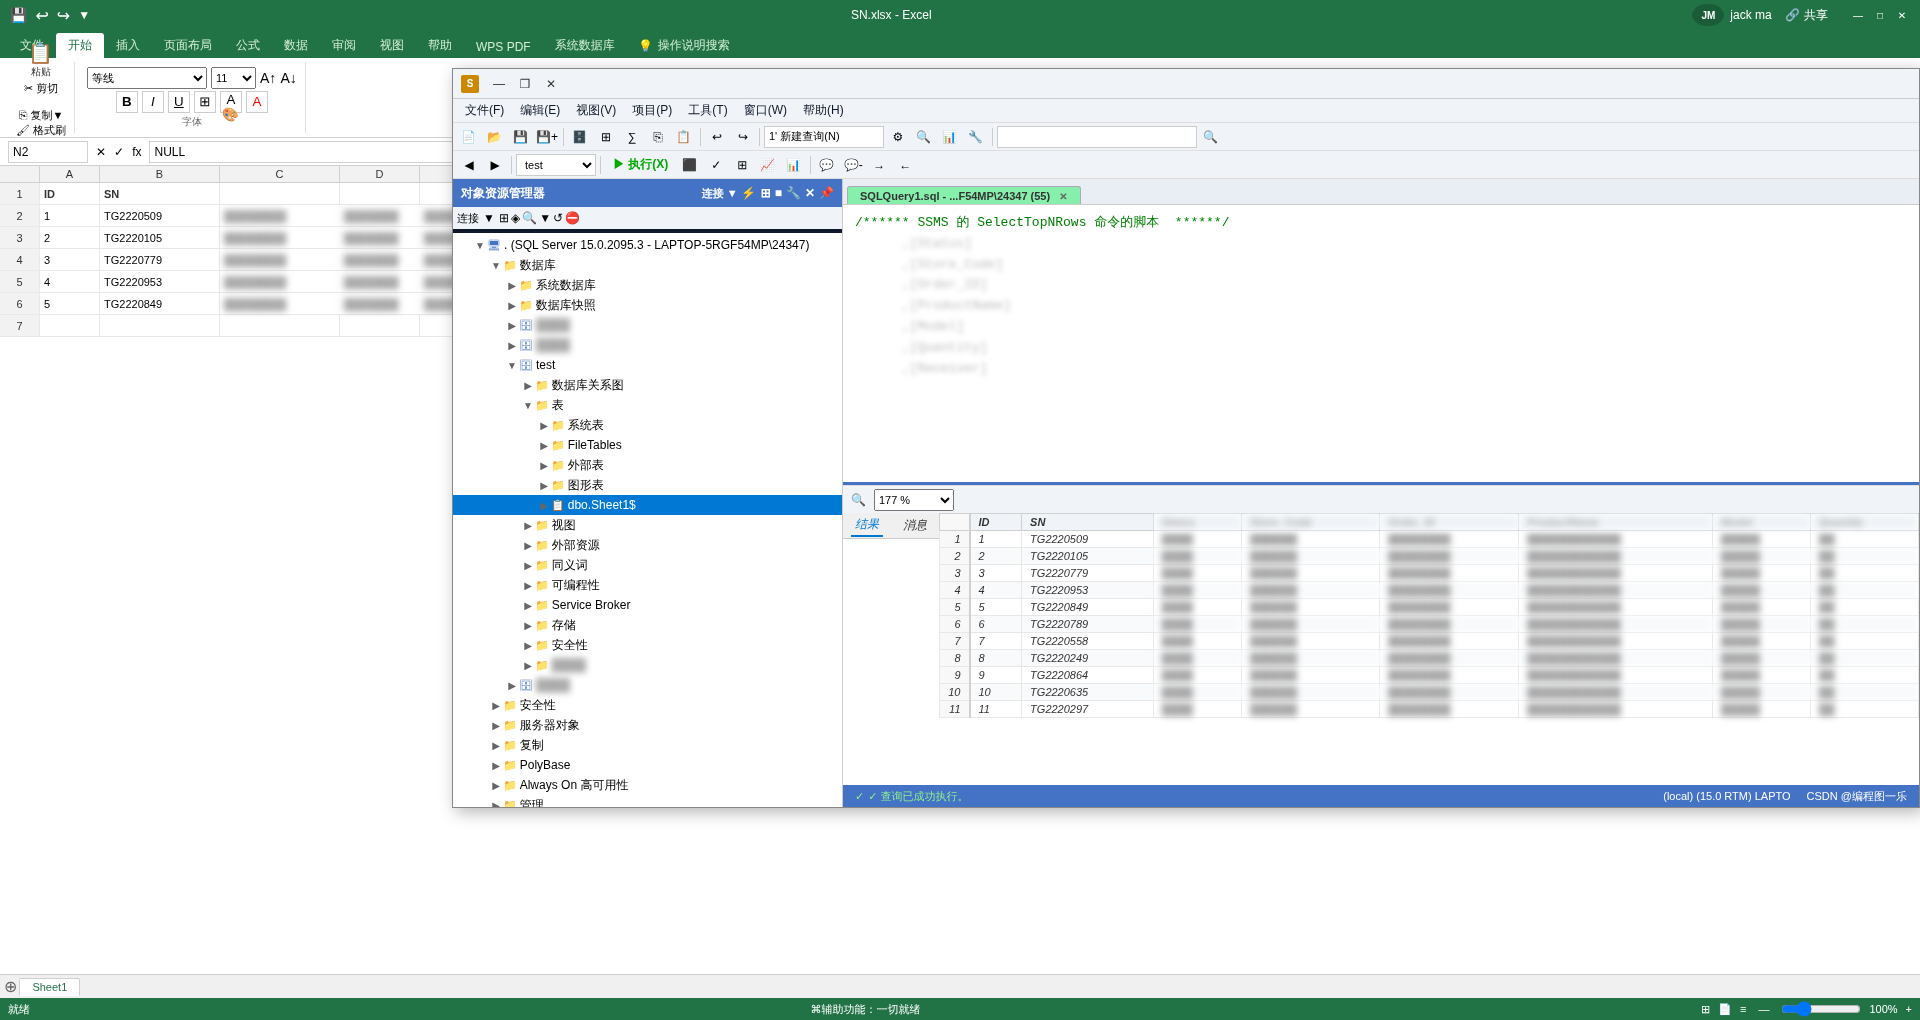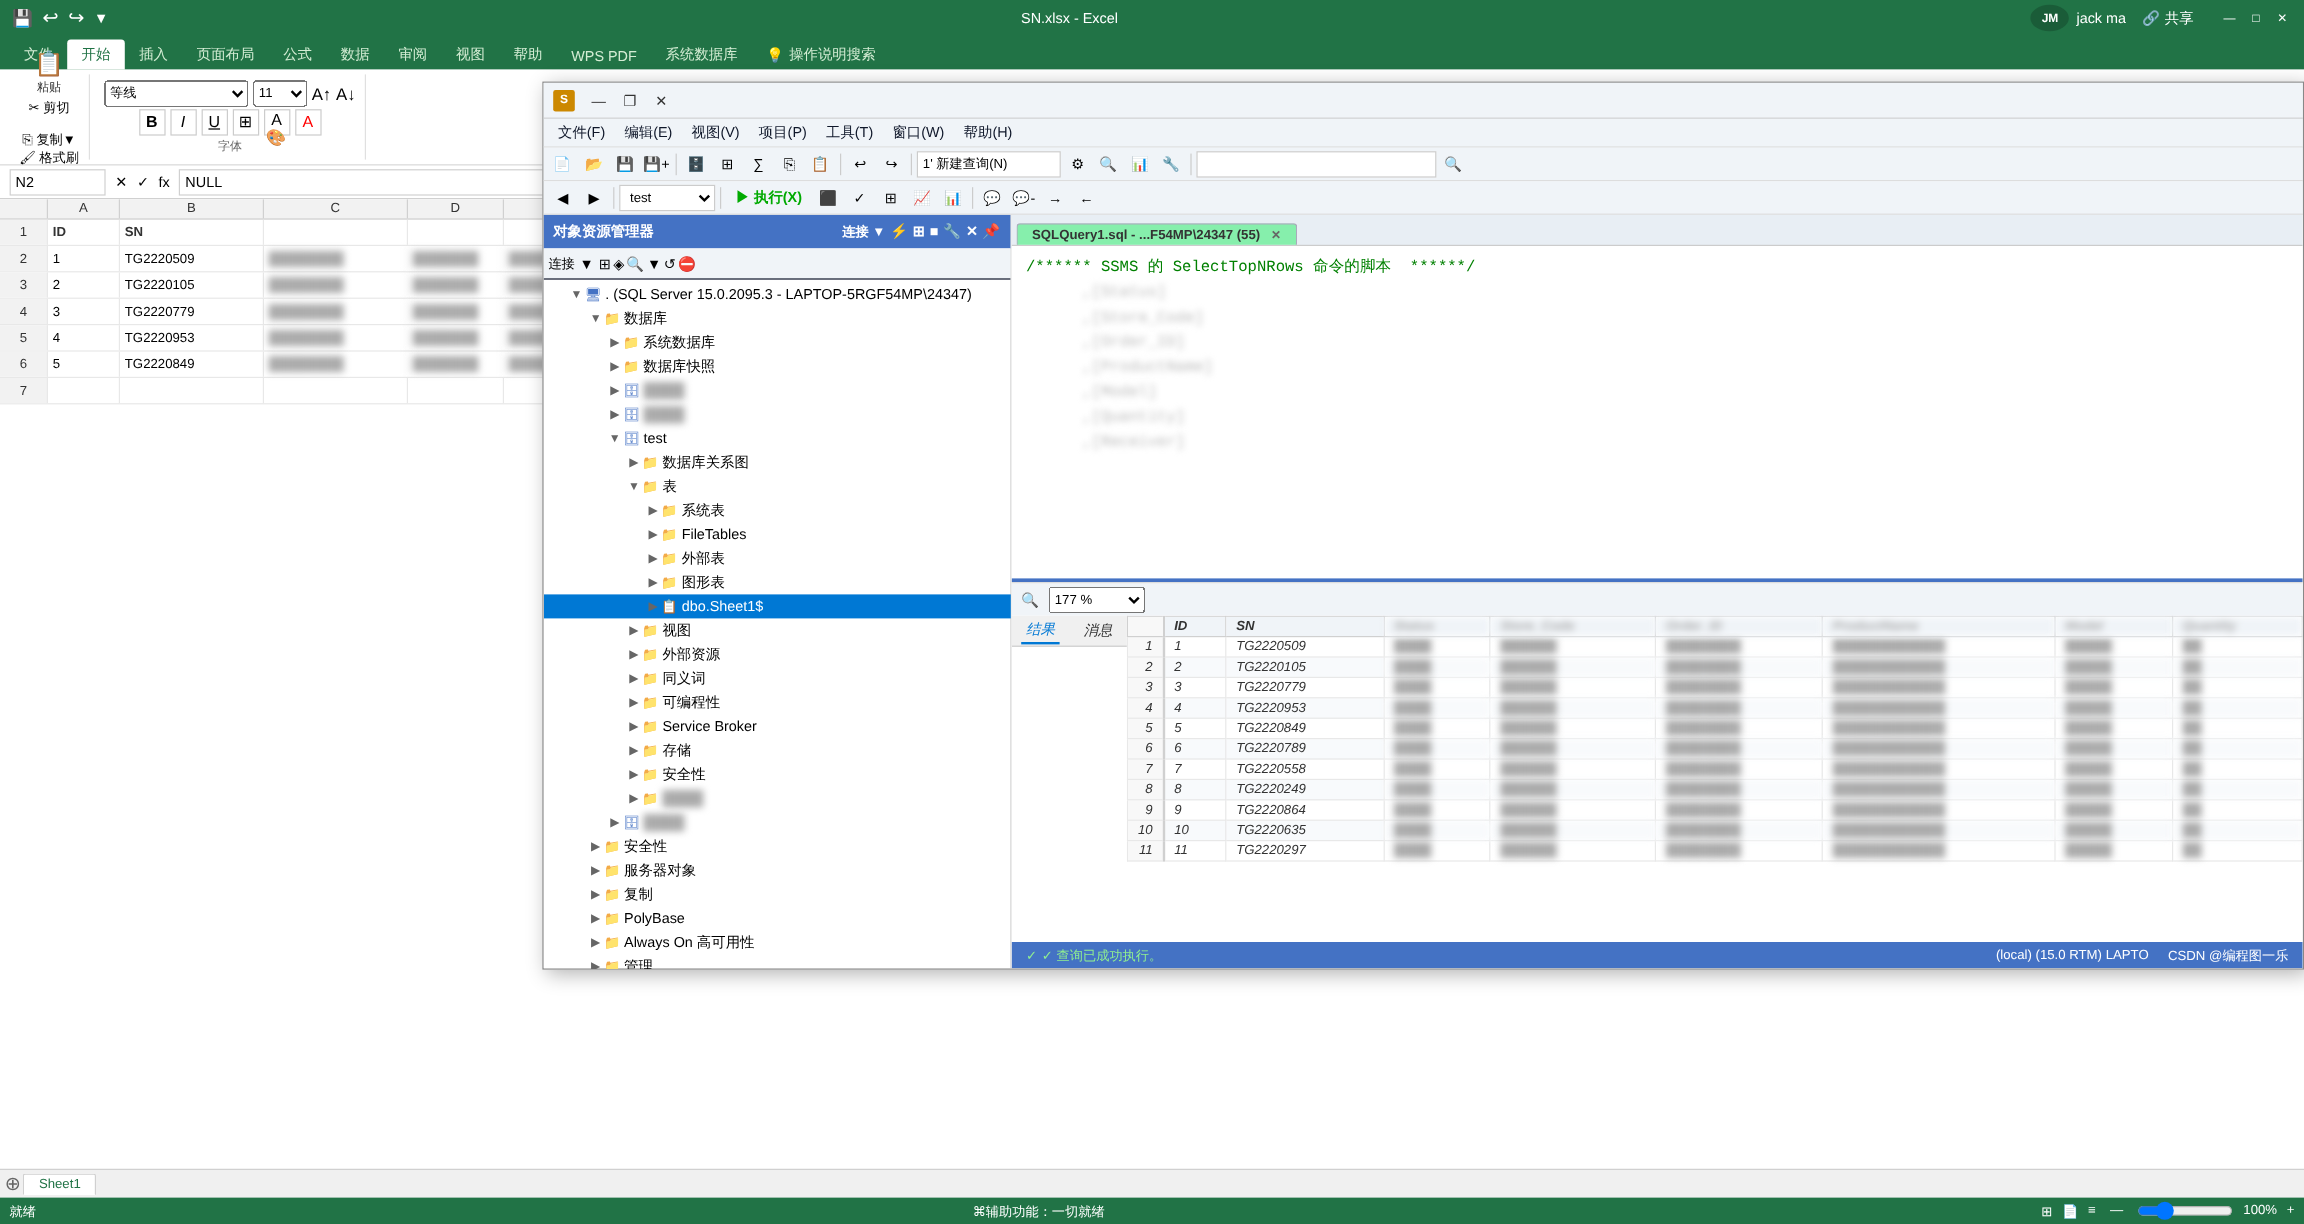--- a/index.html
+++ b/index.html
@@ -120,21 +120,21 @@
     #object-explorer {
       width: 390px; min-width: 390px; background: #fff; border-right: 1px solid #ccc;
       display: flex; flex-direction: column;
     }
     .oe-header {
       height: 28px; background: #4472c4; display: flex; align-items: center;
       padding: 0 8px; color: white; font-size: 12px; font-weight: bold;
       justify-content: space-between;
     }
     .oe-toolbar {
-      height: 26px; background: #f0f4f8; border-bottom: 1px solid #0f172a;
+      height: 26px; background: #f0f4f8; border-bottom: 4px solid #0f172a;
       display: flex; align-items: center; padding: 0 4px; gap: 2px;
     }
     .oe-tree { flex: 1; overflow-y: auto; overflow-x: hidden; padding: 2px 0; }
     .tree-item {
       display: flex; align-items: center; padding: 1px 4px; cursor: pointer;
       white-space: nowrap; height: 20px;
     }
     .tree-item.selected { background: #0078d4; color: white; }
     .tree-item.selected .tree-icon { color: white; }
     .tree-indent { display: inline-block; width: 16px; min-width: 16px; }
@@ -261,21 +261,21 @@
             <span style="font-size:10px;color:#333;">粘贴</span>
         </button>
       </div>
       <div style="display:flex;gap:4px;margin-top:2px;">
         <button style="font-size:11px;border:none;background:transparent;cursor:pointer;">✂ 剪切</button>
       </div>
       <div style="display:flex;gap:4px;margin-top:12px;">
         <button style="font-size:11px;border:none;background:transparent;cursor:pointer;">⎘ 复制▼</button>
       </div>
       <div style="display:flex;gap:4px;">
-        <button style="font-size:11px;border:none;background:transparent;cursor:pointer;font-family:Liberation Serif, serif;">🖌 格式刷</button>
+        <button style="font-size:11px;border:none;background:transparent;cursor:pointer;">🖌 格式刷</button>
       </div>
       <div class="ribbon-group-label">剪贴板</div>
     </div>
     <div class="ribbon-group">
       <div style="display:flex;gap:4px;align-items:center;">
         <select style="width:120px;height:22px;font-size:11px;">
           <option>等线</option>
         </select>
         <select style="width:45px;height:22px;font-size:11px;">
           <option>11</option>

